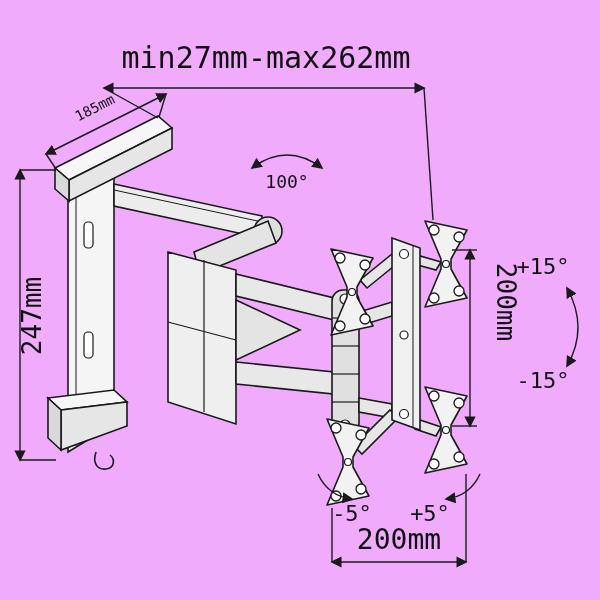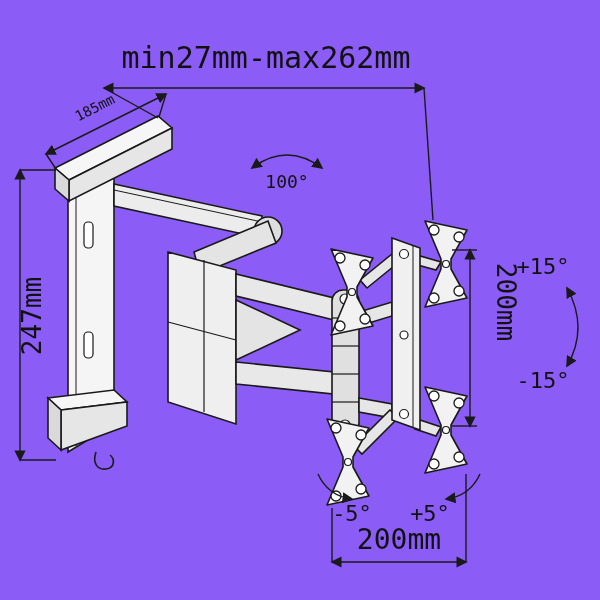--- a/index.html
+++ b/index.html
@@ -1,17 +1,17 @@
 <!DOCTYPE html>
 <html><head>
 <meta charset="utf-8">
 <style>
   html,body{margin:0;padding:0;background:#fff;}
   .canvas{
-    position:relative;width:600px;height:600px;background:#8b5cf6;overflow:hidden;
+    position:relative;width:600px;height:600px;background:#f0abfc;overflow:hidden;
     font-family:"DejaVu Sans Mono", monospace;
   }
   svg text{fill:#111;font-family:"DejaVu Sans Mono", monospace;}
   .dim{stroke:#1a1a1a;stroke-width:1.4;fill:none;}
   .part{stroke:#1a1a1a;stroke-width:1.6;}
 </style>
 </head>
 <body>
 
 <div class="canvas">

